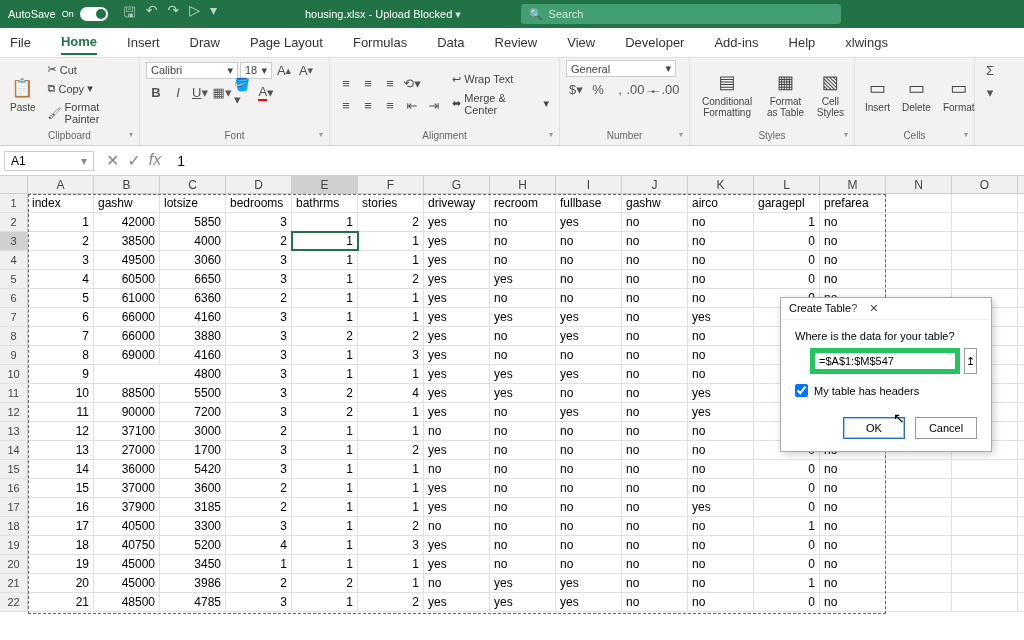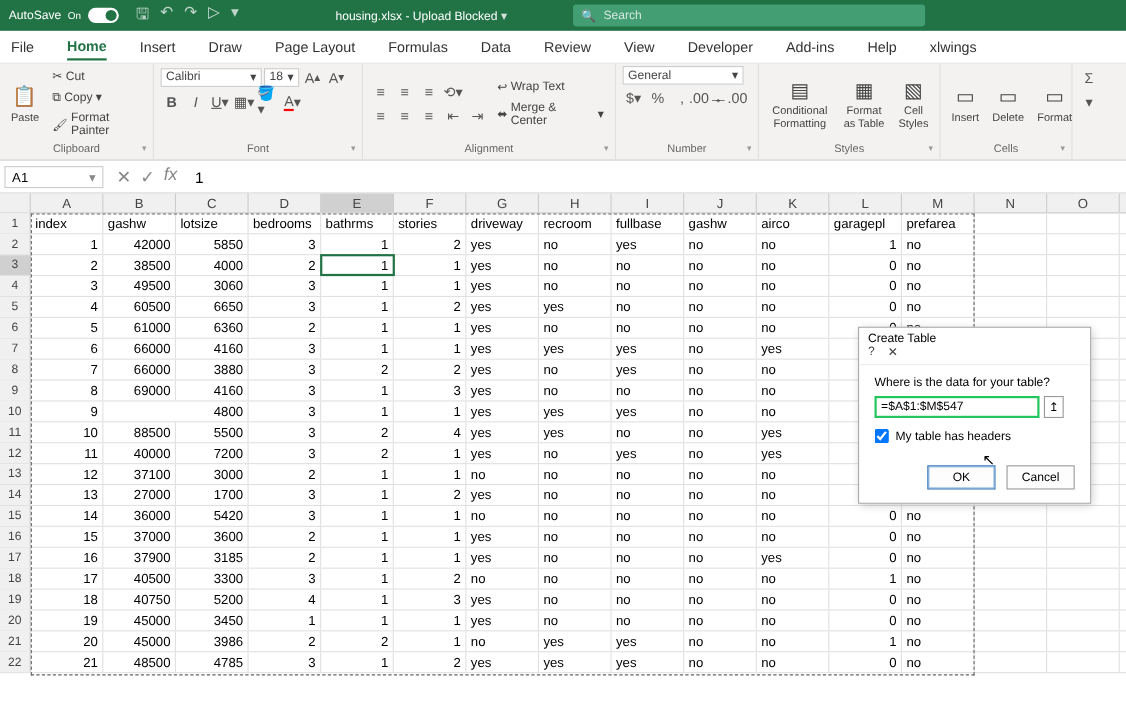--- a/index.html
+++ b/index.html
@@ -55,26 +55,26 @@
 .cell.num { text-align: right; }
 .cell.txt { text-align: left; }
 .row.sel .rownum { background: #d0d0d0; }
 .colh.sel { background: #d0d0d0; }
 .cell.active { outline: 2px solid #217346; outline-offset: -1px; }
 
 .marquee { position: absolute; border: 1px dashed #666; pointer-events: none; }
 
 
 .dialog { position: absolute; background: #fff; border: 1px solid #aaa; box-shadow: 2px 2px 8px rgba(0,0,0,0.2); font-size: 11px; }
-.dialog-title { display: flex; justify-content: space-between; padding: 4px 8px; border-bottom: 1px solid #eee; flex-direction: column; }
+.dialog-title { display: flex; padding: 4px 8px; border-bottom: 1px solid #eee; }
 .dialog-title .controls { display: flex; gap: 12px; color: #444; }
 .dialog-body { padding: 10px 14px; }
 .dialog-body .label { margin-bottom: 6px; }
 .dialog-body .range-row { display: flex; gap: 4px; margin-bottom: 10px; }
-.dialog-body input[type=text] { border: 2px solid #22c55e; padding: 2px 4px; font-size: 11px; width: 150px; }
+.dialog-body input[type=text] { border: 5px solid #22c55e; padding: 2px 4px; font-size: 11px; width: 150px; margin-left: 15px; }
 .range-btn { border: 1px solid #999; width: 18px; display: flex; align-items: center; justify-content: center; }
 .dialog-body .chk { display: flex; gap: 6px; align-items: center; margin-bottom: 10px; }
 .dialog-buttons { display: flex; gap: 10px; justify-content: flex-end; padding: 0 14px 12px; }
 .dialog-buttons button { width: 62px; height: 22px; border: 1px solid #999; background: #fdfdfd; font-size: 11px; cursor: pointer; }
 .dialog-buttons button.primary { border: 1px solid #2a6fb5; box-shadow: 0 0 0 1px #9ec5e8 inset; }
 
 .cursor-arrow { position: absolute; font-size: 14px; color: #000; pointer-events: none; }
 </style>
 </head>
 <body>
@@ -486,21 +486,21 @@
         <div class="cell txt" style="width: 66px;">no</div>
         <div class="cell txt" style="width: 66px;">yes</div>
         <div class="cell num" style="width: 66px;">1</div>
         <div class="cell txt" style="width: 66px;">no</div>
         <div class="cell" style="width: 66px;"></div>
         <div class="cell" style="width: 66px;"></div>
       </div>
       <div class="row">
         <div class="rownum">12</div>
         <div class="cell num" style="width: 66px;">11</div>
-        <div class="cell num" style="width: 66px;">40000</div>
+        <div class="cell num" style="width: 66px;">90000</div>
         <div class="cell num" style="width: 66px;">7200</div>
         <div class="cell num" style="width: 66px;">3</div>
         <div class="cell num" style="width: 66px;">2</div>
         <div class="cell num" style="width: 66px;">1</div>
         <div class="cell txt" style="width: 66px;">yes</div>
         <div class="cell txt" style="width: 66px;">no</div>
         <div class="cell txt" style="width: 66px;">yes</div>
         <div class="cell txt" style="width: 66px;">no</div>
         <div class="cell txt" style="width: 66px;">yes</div>
         <div class="cell num" style="width: 66px;">3</div>

